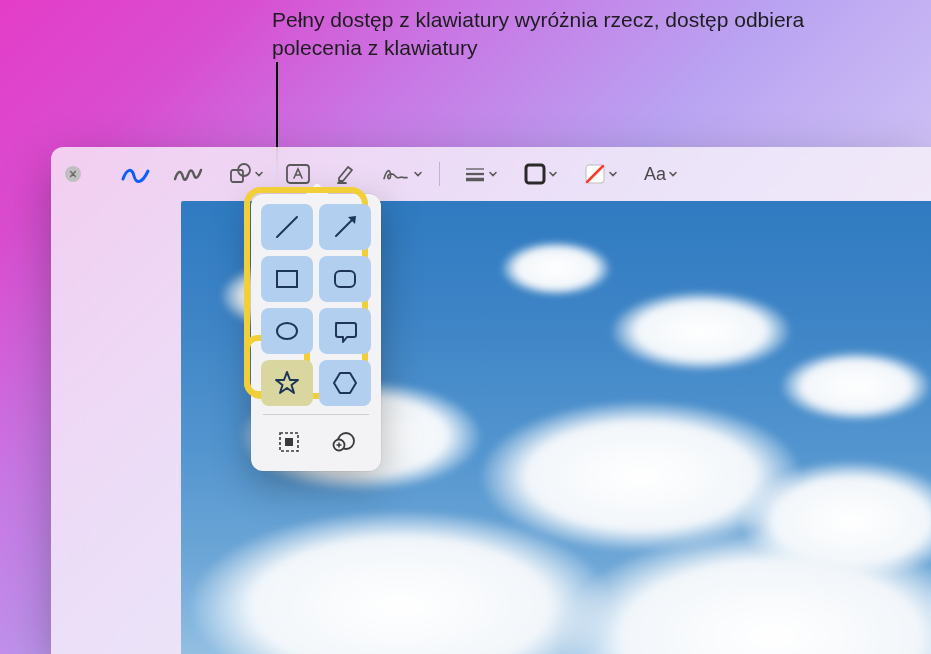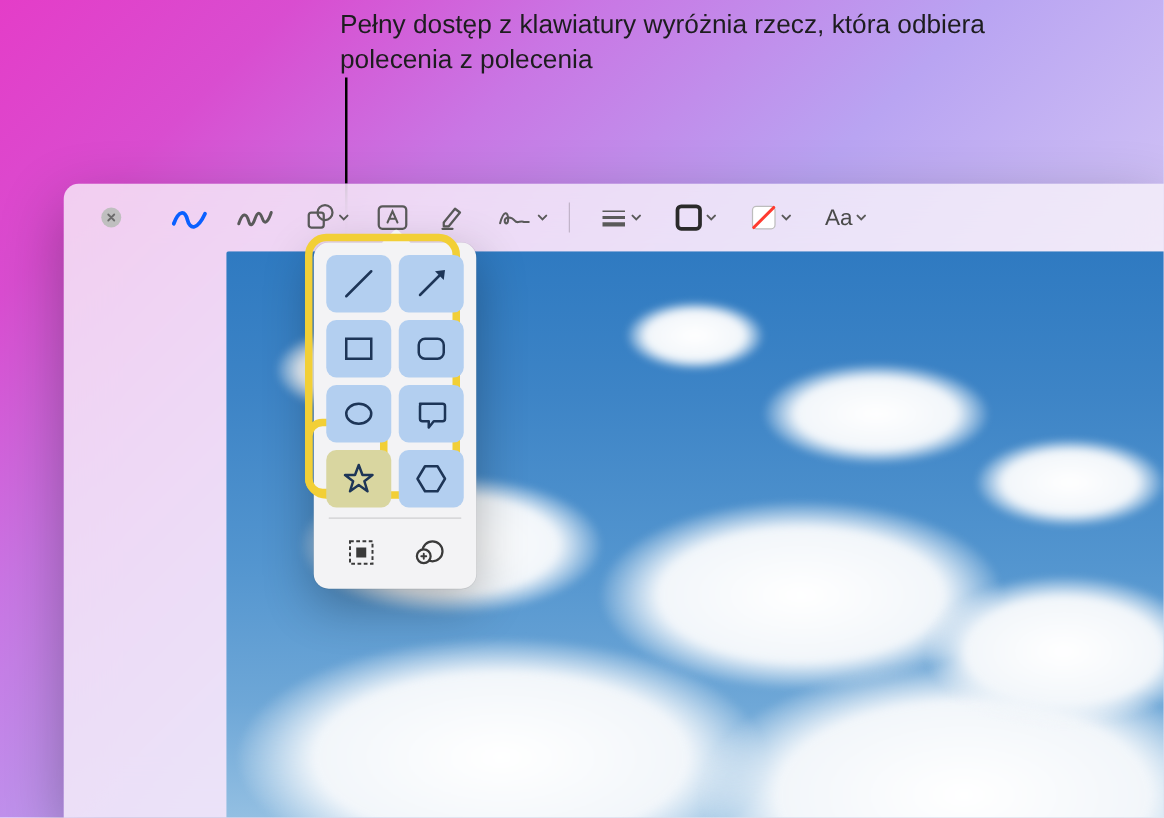--- a/index.html
+++ b/index.html
@@ -37,21 +37,20 @@
     position: absolute;
     top: 147px;
     left: 51px;
     width: 880px;
     height: 507px;
     background: rgba(248,244,250,0.78);
     backdrop-filter: blur(20px);
     border-radius: 12px 0 0 0;
     box-shadow: 0 18px 50px rgba(0,0,0,0.3);
     overflow: visible;
-    padding-left: 16px;
   }
 
   .titlebar {
     height: 54px;
     display: flex;
     align-items: center;
     padding: 0 14px;
     gap: 6px;
   }
 
@@ -186,21 +185,21 @@
     justify-content: center;
     border-radius: 6px;
   }
   .footer-btn svg { width: 26px; height: 26px; }
 
   .aa-label { font-size: 18px; color: #4a4a4a; font-weight: 400; }
 </style>
 </head>
 <body>
 
-<div class="callout-text">Pełny dostęp z klawiatury wyróżnia rzecz, która odbiera polecenia z polecenia</div>
+<div class="callout-text">Pełny dostęp z klawiatury wyróżnia rzecz, dostęp odbiera polecenia z klawiatury</div>
 <div class="callout-line"></div>
 
 <div class="app-window">
 
   <div class="titlebar">
 
     <div class="traffic-close">
       <svg viewBox="0 0 10 10">
         <path d="M2 2 L8 8 M8 2 L2 8" stroke="#6b6b6b" stroke-width="1.8" stroke-linecap="round"></path>
       </svg>

